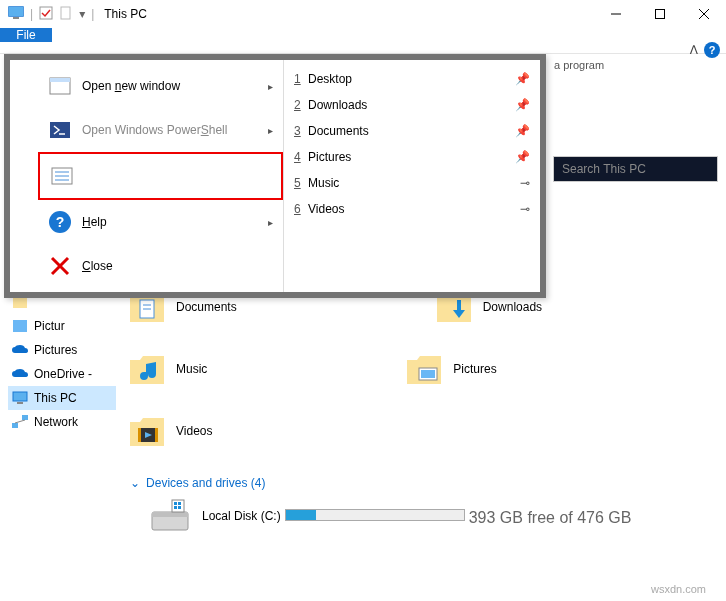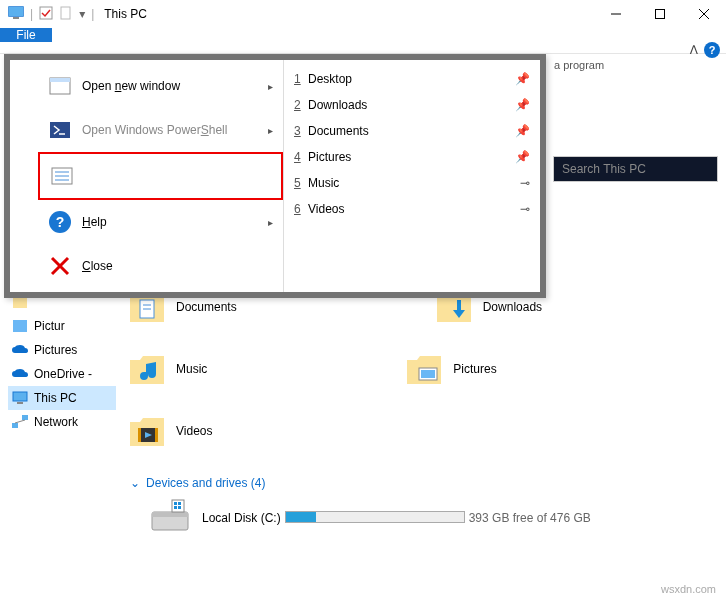--- a/index.html
+++ b/index.html
@@ -32,37 +32,37 @@
 .main { position: absolute; left: 130px; top: 290px; width: 590px; }
 .folder-row { display: flex; gap: 200px; margin-bottom: 28px; }
 .folder-item { display: flex; align-items: center; gap: 12px; }
 .fld-icon { width: 34px; height: 34px; display: flex; align-items: center; justify-content: center; }
 
 .section-hdr { color: #0b6dcc; display: flex; align-items: center; gap: 6px; margin: 8px 0; }
 .drive-item { display: flex; align-items: center; gap: 12px; margin-left: 20px; }
 .drive-info { display: flex; flex-direction: row; gap: 4px; }
 .drive-bar { width: 180px; height: 12px; border: 1px solid #aaa; background: #eee; }
 .drive-fill { height: 100%; background: #26a0da; width: 17%; }
-.drive-sub { color: #666; font-size: 12px; }
+.drive-sub { color: #666; font-size: 16px; }
 
 
 .file-menu { position: absolute; left: 4px; top: 54px; width: 542px; background: #fff; border: 6px solid #737373; box-shadow: 2px 2px 6px rgba(0,0,0,0.2); display: flex; z-index: 10; padding-left: 28px; }
 .fm-left { width: 246px; border-right: 1px solid #ddd; padding: 4px 0; }
 .fm-item { display: flex; align-items: center; gap: 10px; padding: 10px 10px; position: relative; }
 .fm-item .arr { margin-left: auto; color: #555; font-size: 10px; }
 .fm-item.highlighted { border: 2px solid #e00; }
 .fm-icon { width: 24px; height: 24px; display: flex; align-items: center; justify-content: center; }
 .fm-right { flex: 1; padding: 6px 10px; }
 .fm-right h4 { font-weight: 600; padding: 4px 0 8px; }
 .fp-item { display: flex; align-items: center; padding: 6px 0; }
 .fp-item .num { width: 14px; color: #555; }
 .fp-item .pin { margin-left: auto; color: #555; }
 .und { text-decoration: underline; }
 
-.watermark { position: absolute; bottom: 6px; right: 10px; color: #aaa; font-size: 11px; }
+.watermark { position: absolute; bottom: 6px; right: 20px; color: #aaa; font-size: 11px; }
 </style>
 </head>
 <body>
 
 <div class="title-bar">
   <div class="title-icons">
     <span>
       <svg width="16" height="16">
           <rect x="1" y="2" width="14" height="9" fill="none" stroke="#1976d2" stroke-width="1.5"></rect>
           <rect x="1" y="2" width="14" height="9" fill="#5bb0ee"></rect>

